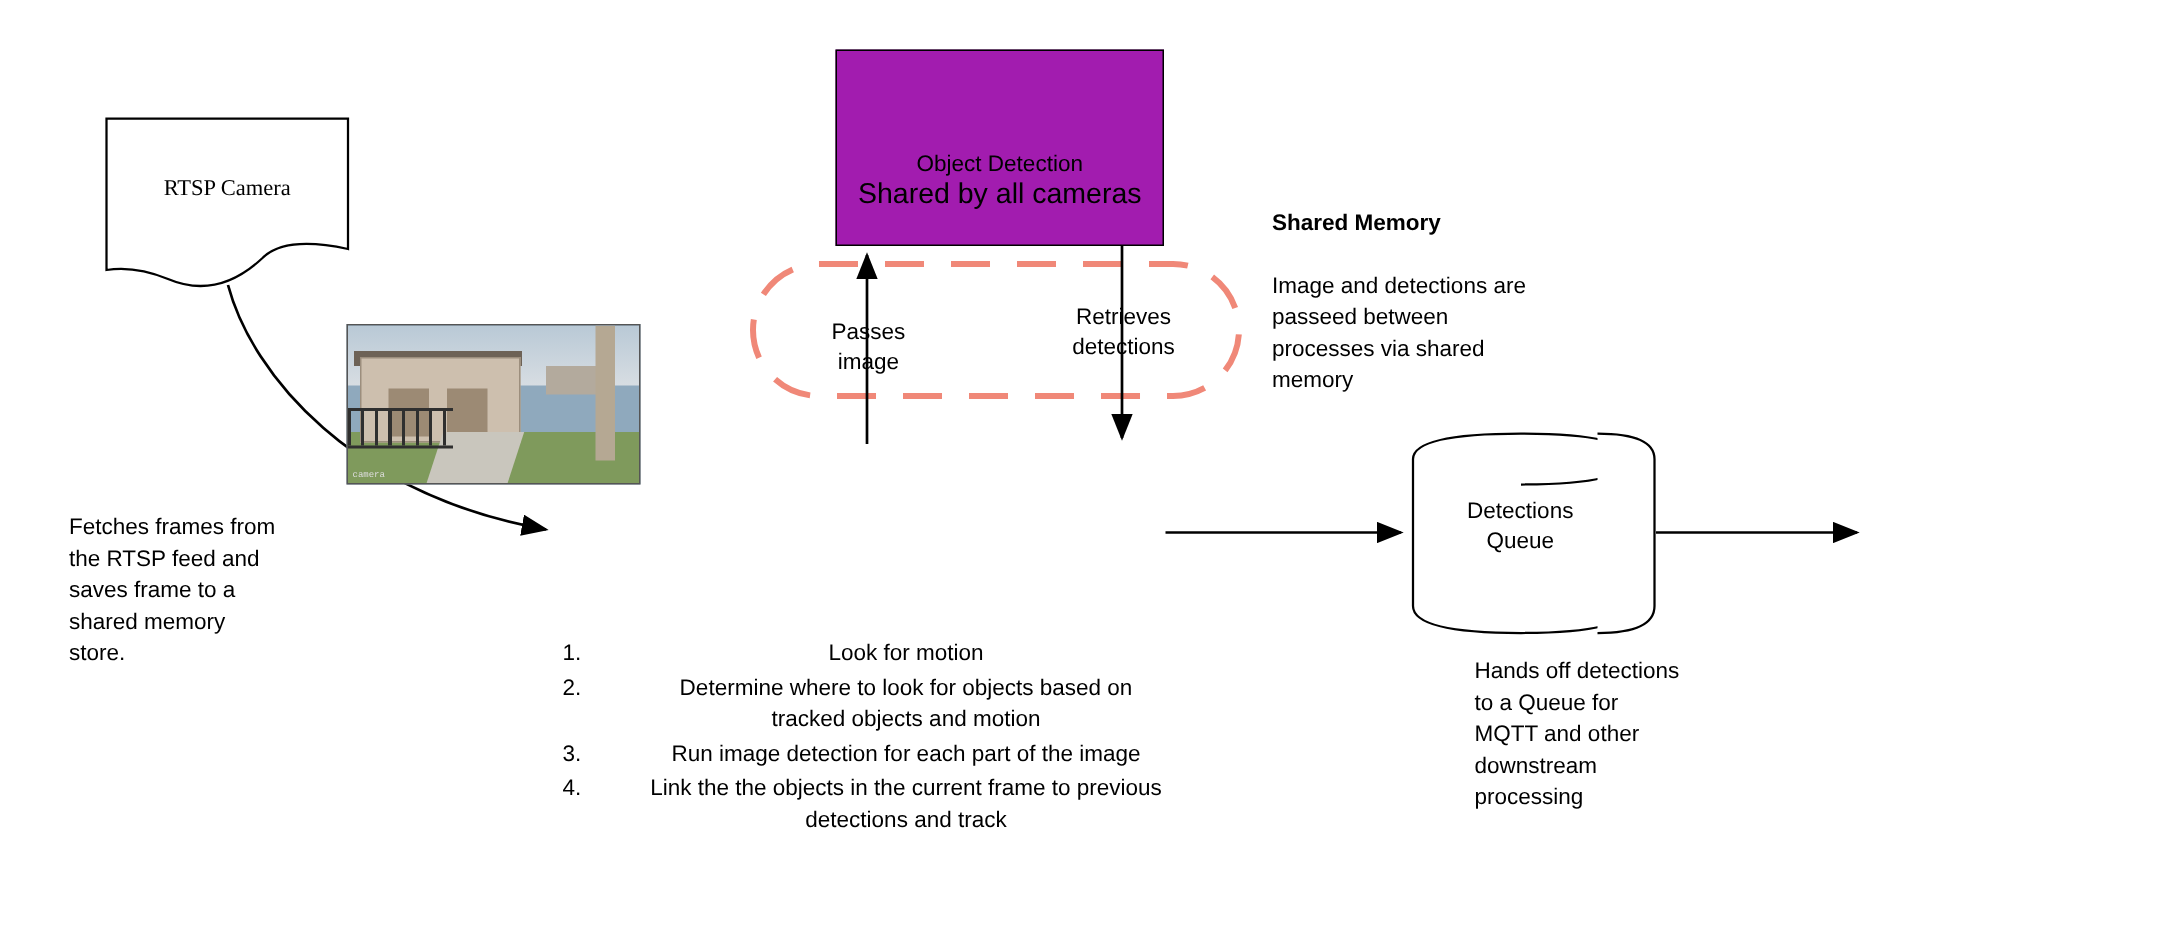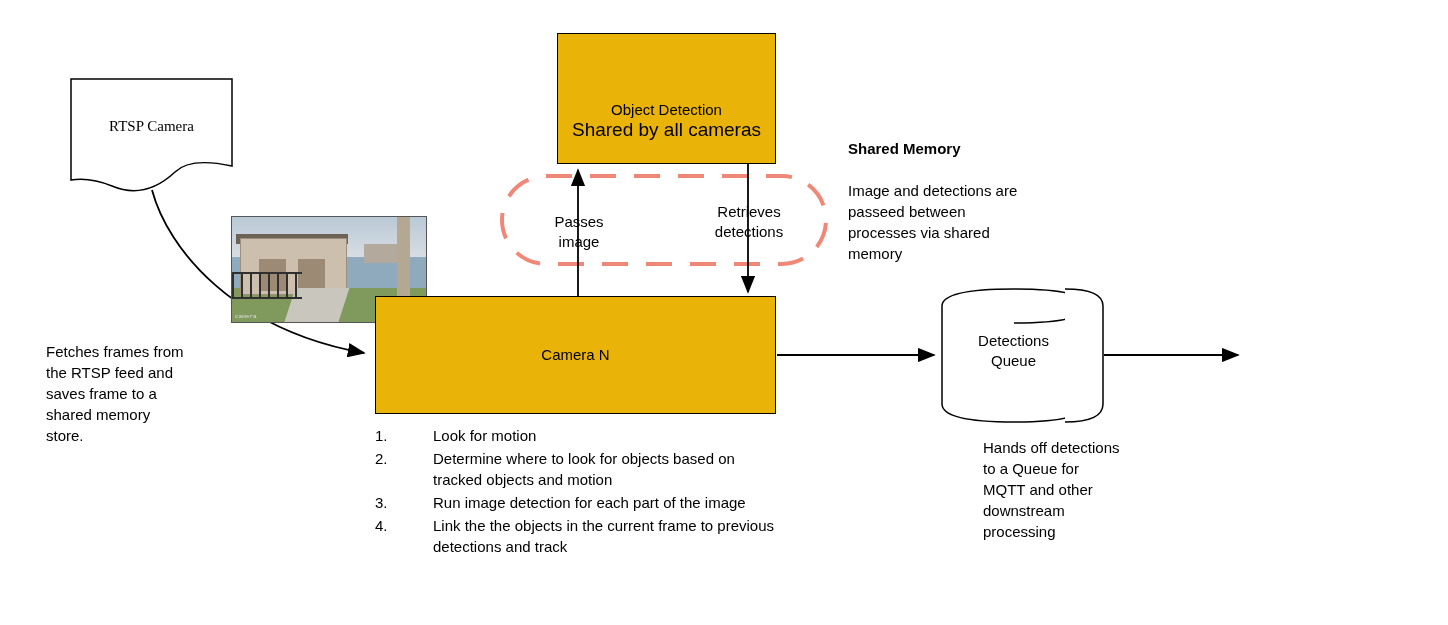--- a/index.html
+++ b/index.html
@@ -22,21 +22,21 @@
     top: 0;
     width: 1448px;
     height: 625px;
     pointer-events: none;
   }
   .node {
     position: absolute;
     box-sizing: border-box;
   }
   .box {
-    background: #eab308;
+    background: #a21caf;
     border: 1px solid #000000;
   }
   .center-text {
     display: flex;
     flex-direction: column;
     align-items: center;
     justify-content: center;
     text-align: center;
   }
   .lbl {
@@ -208,20 +208,21 @@
   #camera-steps .step {
     display: flex;
     margin-bottom: 2px;
   }
   #camera-steps .num {
     width: 58px;
     flex: 0 0 58px;
   }
   #camera-steps .txt {
     flex: 1 1 auto;
+    text-align: center;
   }
 
   
   #note-fetch { left: 46px; top: 341px; width: 176px; }
   #note-shared { left: 848px; top: 117px; width: 215px; }
   #note-queue { left: 941px; top: 437px; width: 180px; margin-left: 42px; }
 
   
   #label-passes { left: 531px; top: 212px; width: 96px; }
   #label-retrieves { left: 694px; top: 202px; width: 110px; }
@@ -275,23 +276,20 @@
     <div class="roof"></div>
     <div class="house"></div>
     <div class="door"></div>
     <div class="door2"></div>
     <div class="walk"></div>
     <div class="fence"></div>
     <div class="pole"></div>
     <div class="stamp">camera</div>
   </div>
 
-  <div class="node box center-text" id="camera-n">
-    <div class="lbl">Camera N</div>
-  </div>
 
   <div class="node" id="detections-queue">
     <div class="cyl-label lbl">Detections</div>
     <div class="cyl-label lbl" style="top:63px">Queue</div>
   </div>
 
 
   <div class="edge-label" id="label-passes">Passes
 image</div>
   <div class="edge-label" id="label-retrieves">Retrieves

